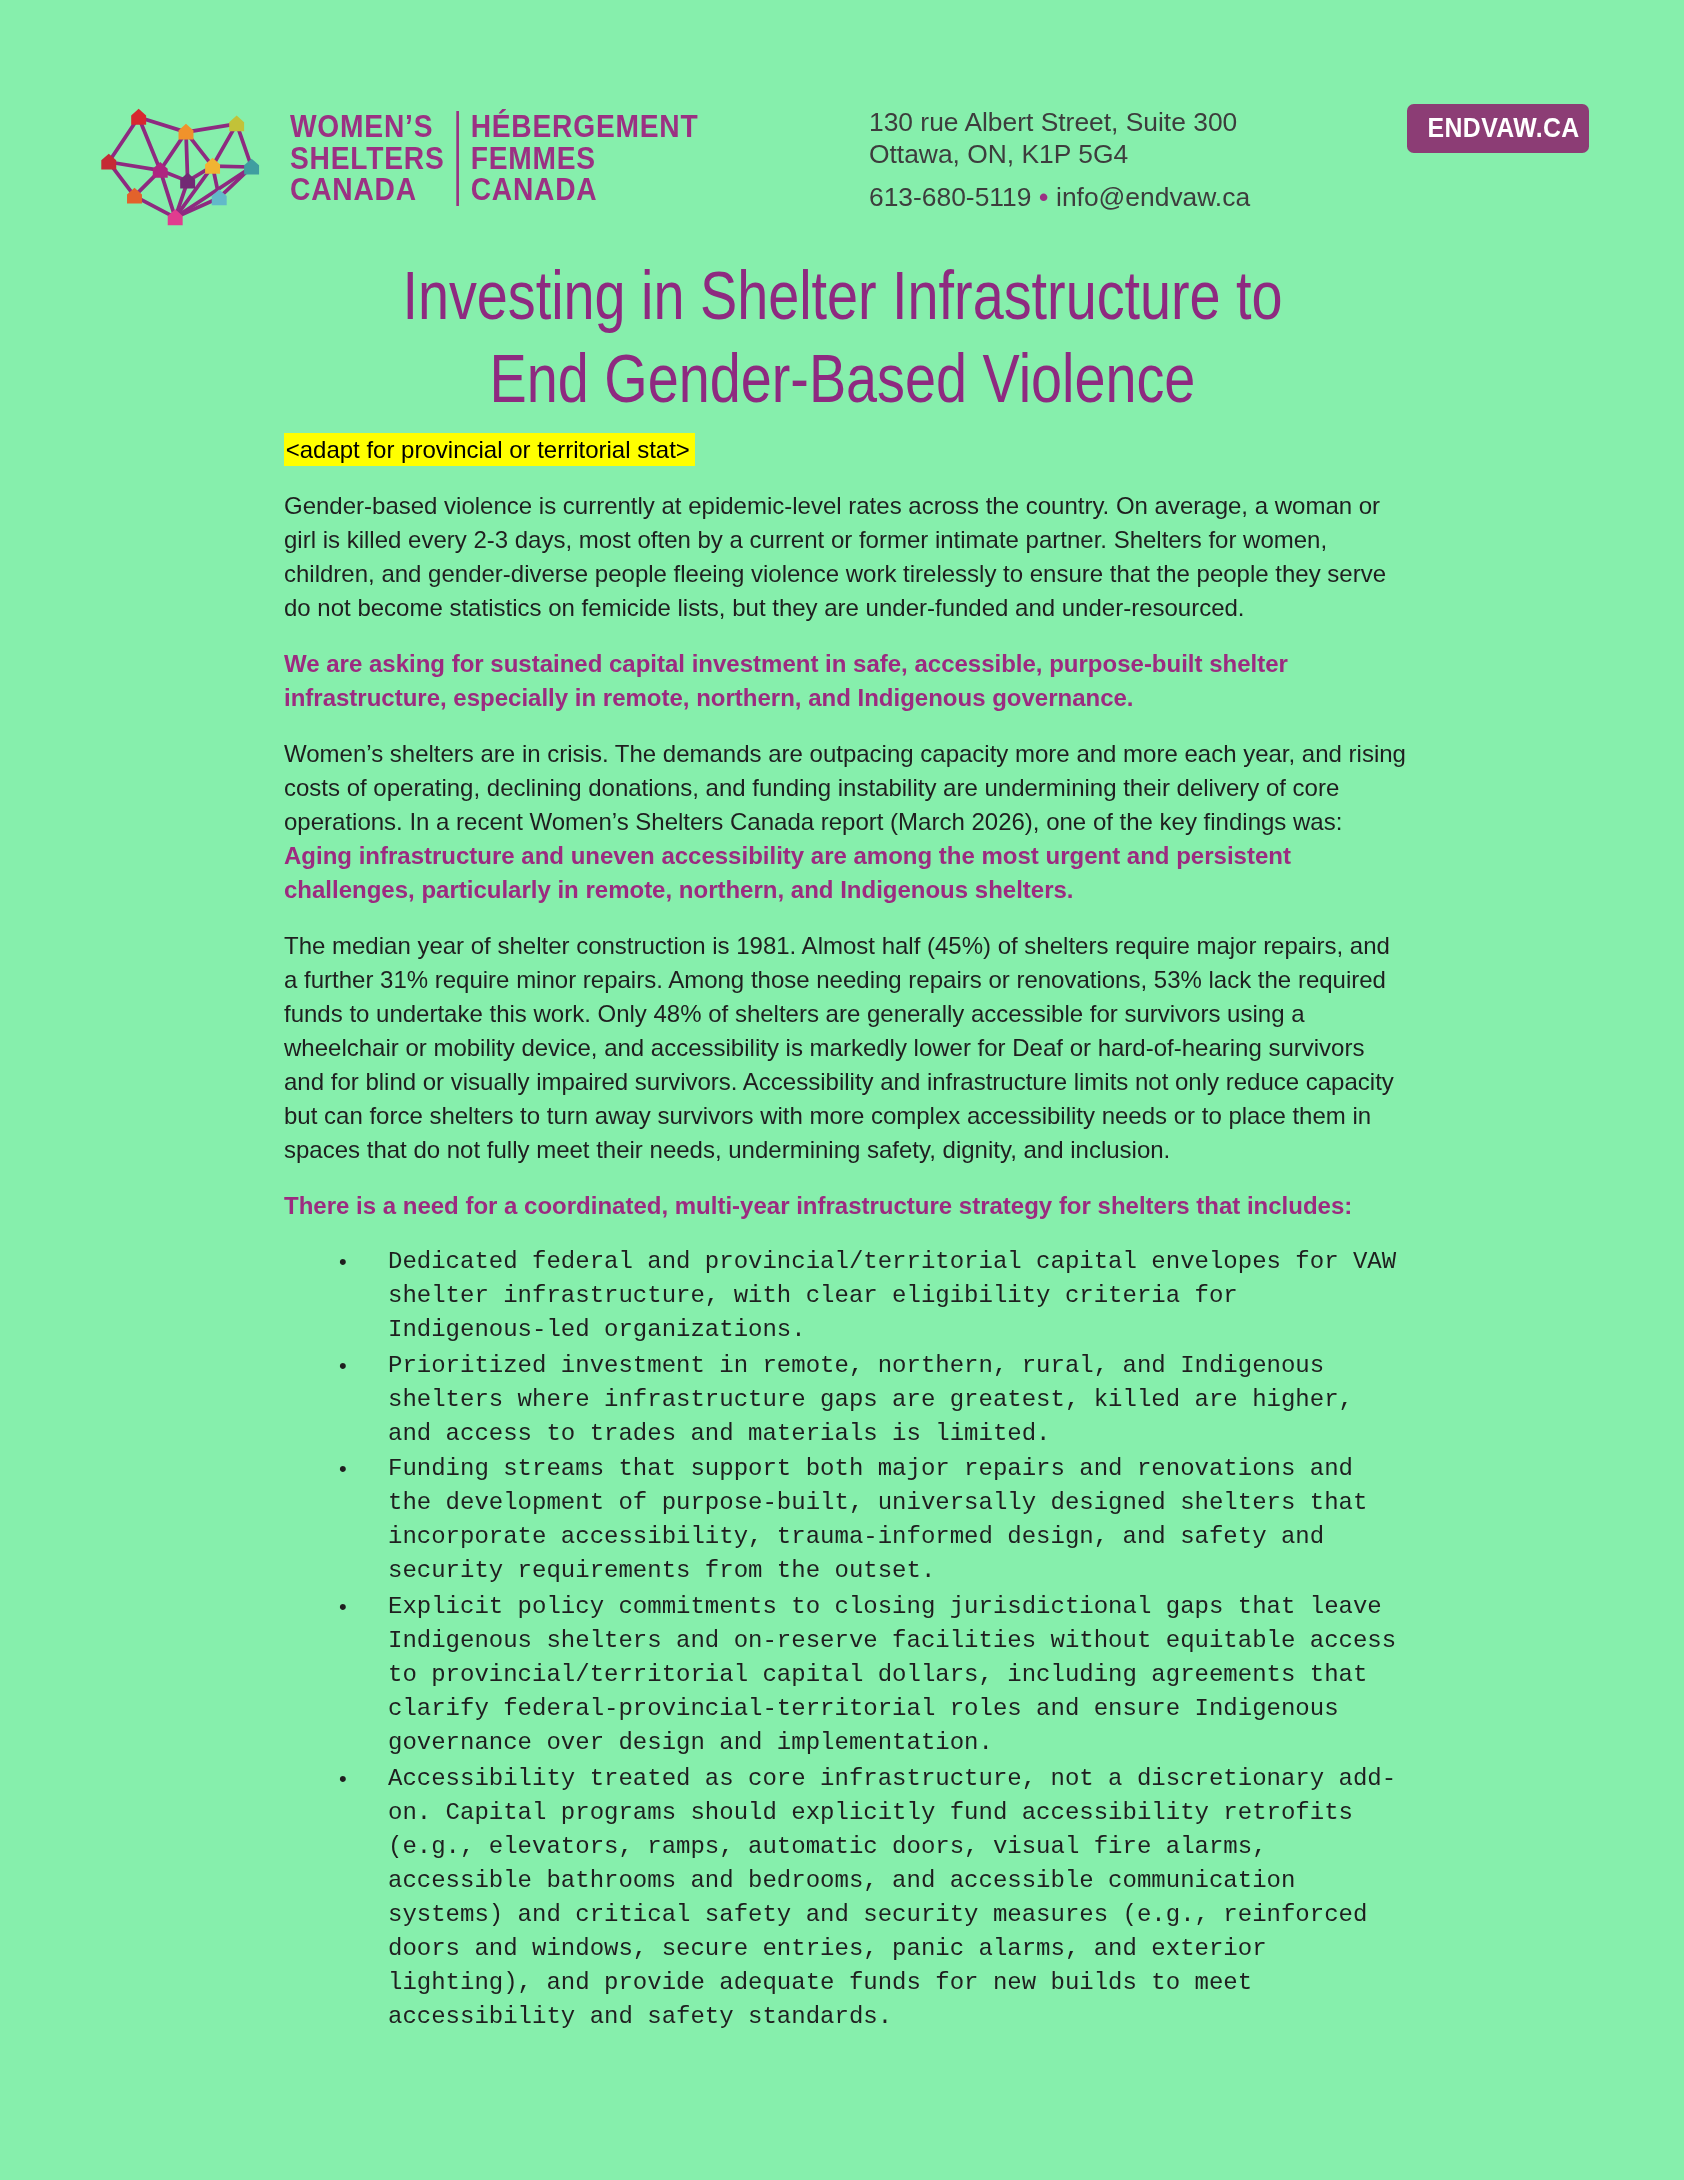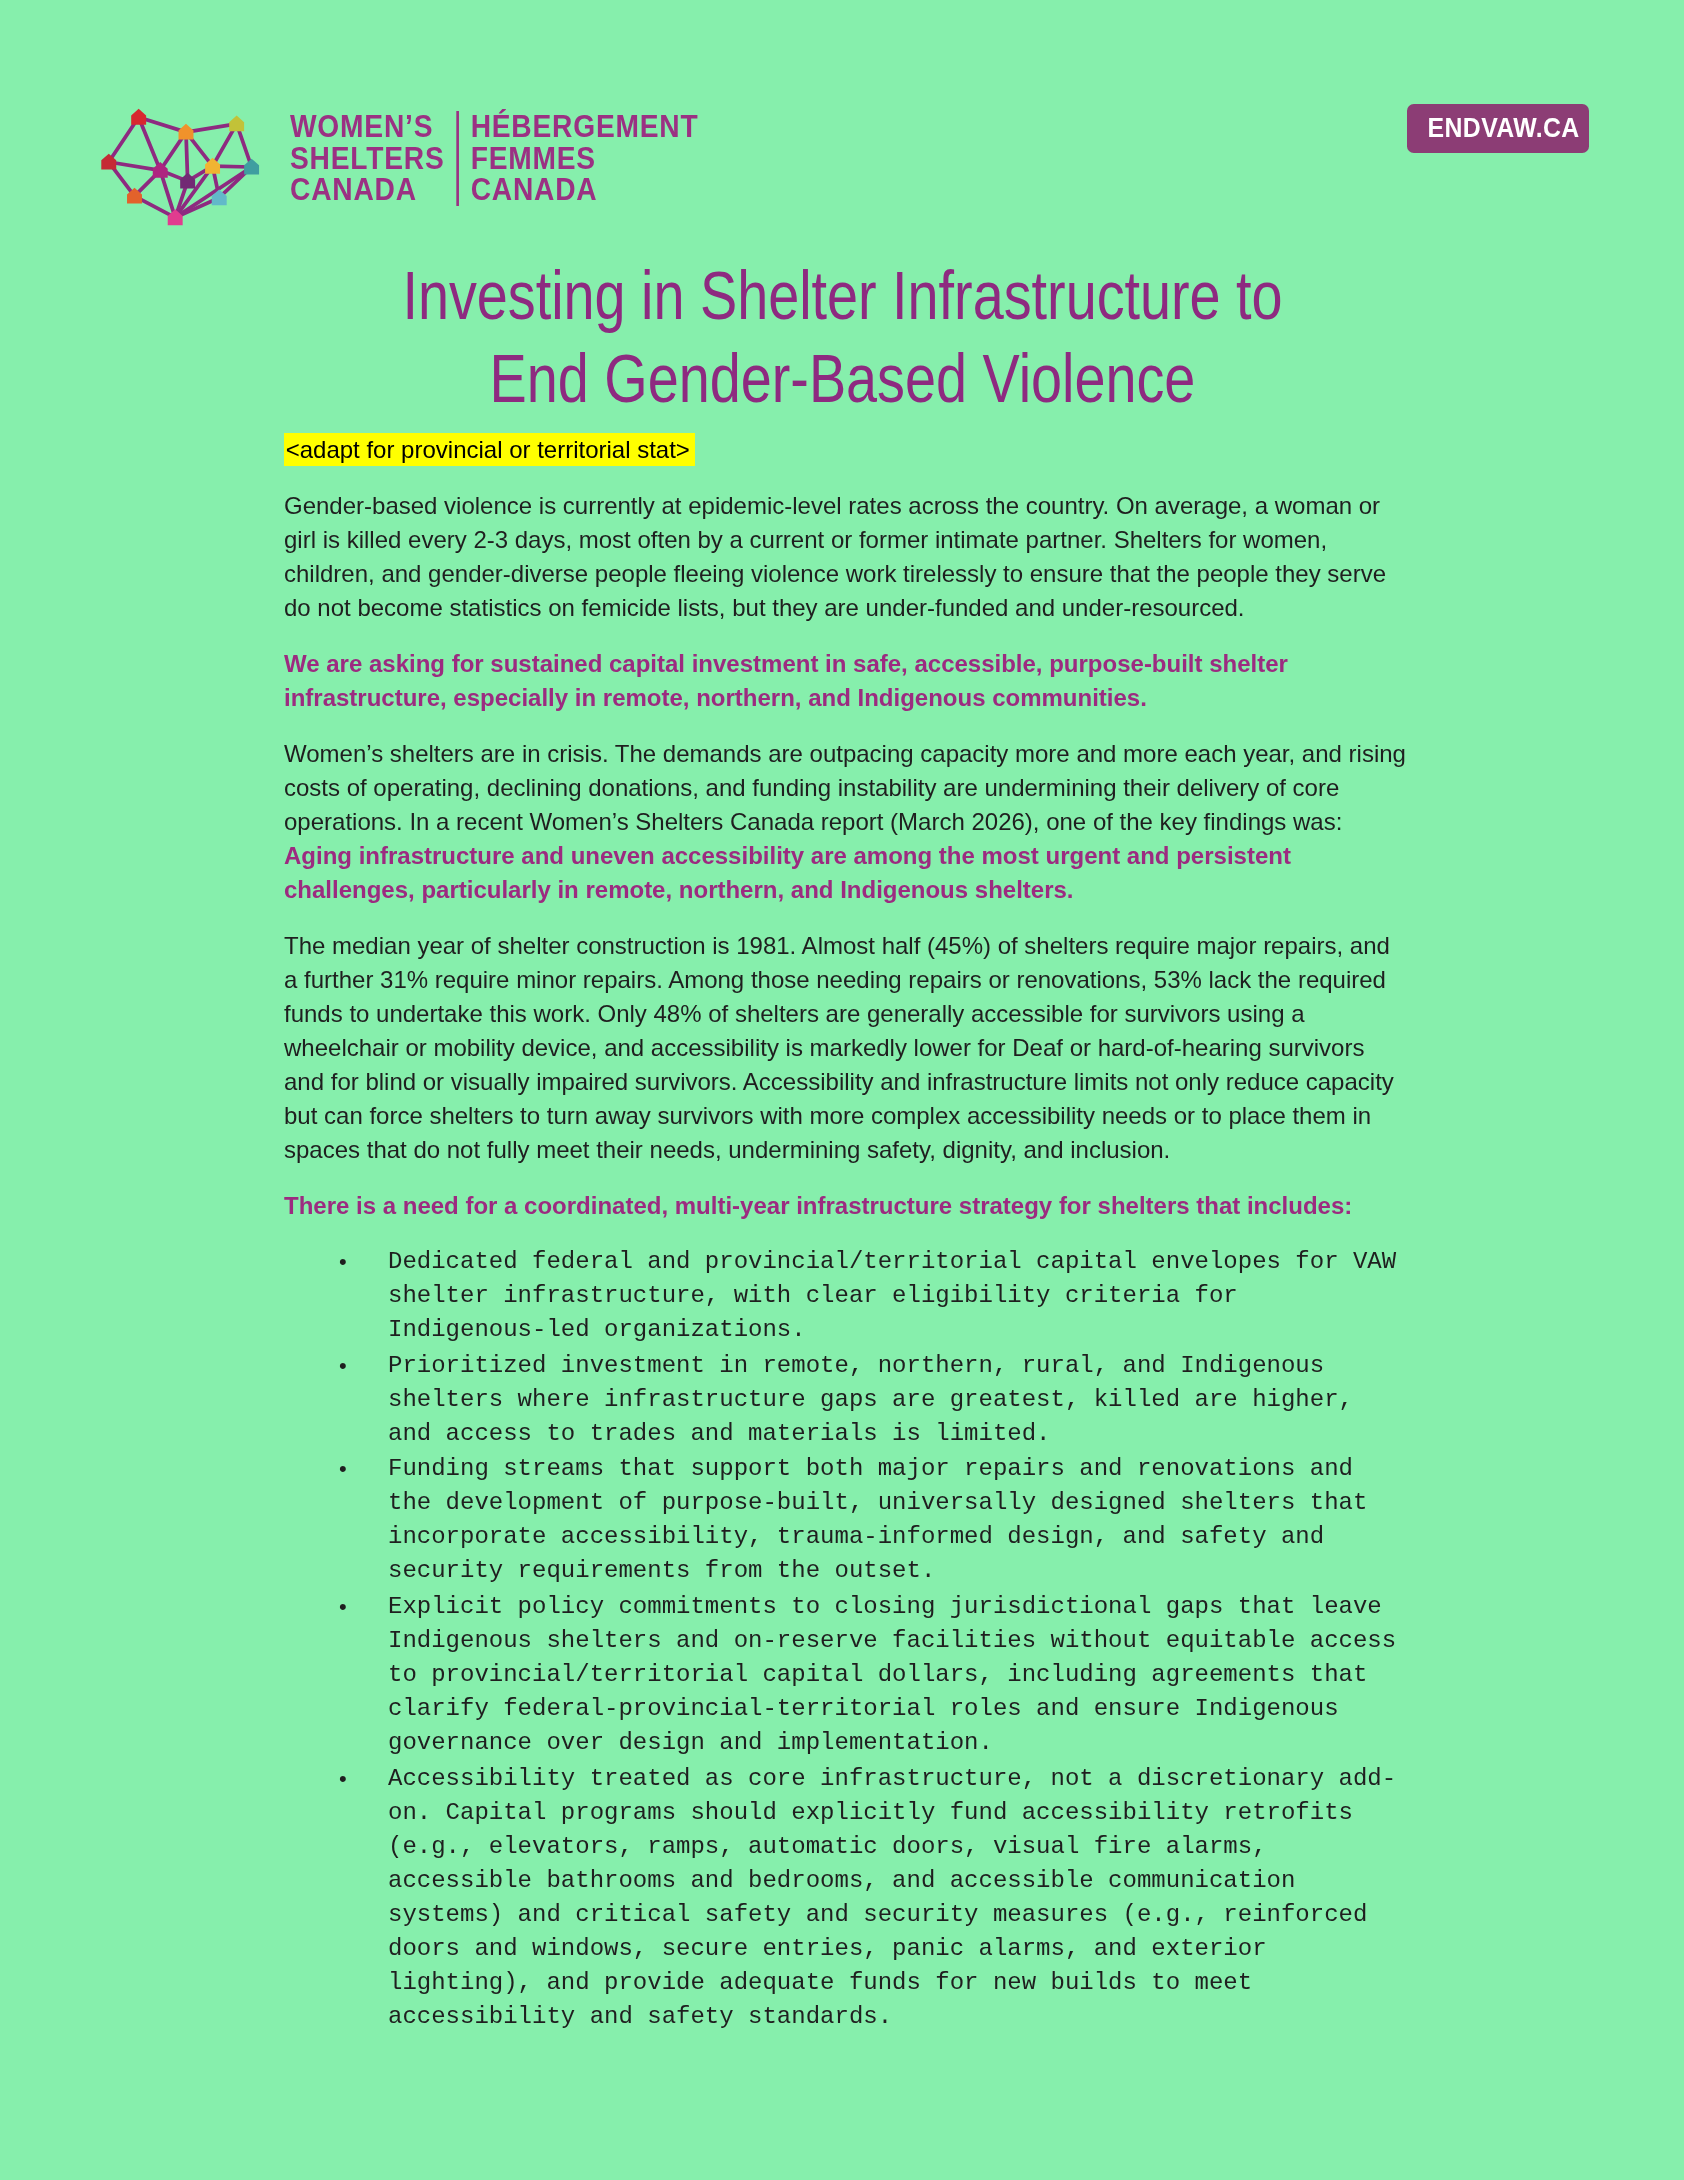--- a/index.html
+++ b/index.html
@@ -146,37 +146,44 @@
       <span>CANADA</span>
     </div>
     <div class="brand-divider"></div>
     <div class="brand-col fr">
       <span>HÉBERGEMENT</span>
       <span>FEMMES</span>
       <span>CANADA</span>
     </div>
   </div>
 
+  <div class="address">
+    <div>130 rue Albert Street, Suite 300</div>
+    <div>Ottawa, ON, K1P 5G4</div>
+    <div class="contact">
+      <span>613-680-5119</span><span class="dot">•</span><span>info@endvaw.ca</span>
+    </div>
+  </div>
 
   <div class="badge">
     <span>ENDVAW.CA</span>
   </div>
 
   <h1 class="title">
     <span class="title-line">Investing in Shelter Infrastructure to</span>
     <span class="title-line">End Gender-Based Violence</span>
   </h1>
 
   <div class="content">
 
     <p class="highlight-wrap"><mark class="highlight">&lt;adapt for provincial or territorial stat&gt;</mark></p>
 
     <p>Gender-based violence is currently at epidemic-level rates across the country. On average, a woman or girl is killed every 2-3 days, most often by a current or former intimate partner. Shelters for women, children, and gender-diverse people fleeing violence work tirelessly to ensure that the people they serve do not become statistics on femicide lists, but they are under-funded and under-resourced.</p>
 
-    <p class="accent">We are asking for sustained capital investment in safe, accessible, purpose-built shelter infrastructure, especially in remote, northern, and Indigenous communities.</p>
+    <p class="accent">We are asking for sustained capital investment in safe, accessible, purpose-built shelter infrastructure, especially in remote, northern, and Indigenous governance.</p>
 
     <p><span>Women’s shelters are in crisis. The demands are outpacing capacity more and more each year, and rising costs of operating, declining donations, and funding instability are undermining their delivery of core operations. In a recent Women’s Shelters Canada report (March 2026), one of the key findings was: </span><strong class="accent">Aging infrastructure and uneven accessibility are among the most urgent and persistent challenges, particularly in remote, northern, and Indigenous shelters.</strong></p>
 
     <p>The median year of shelter construction is 1981. Almost half (45%) of shelters require major repairs, and a further 31% require minor repairs. Among those needing repairs or renovations, 53% lack the required funds to undertake this work. Only 48% of shelters are generally accessible for survivors using a wheelchair or mobility device, and accessibility is markedly lower for Deaf or hard-of-hearing survivors and for blind or visually impaired survivors. Accessibility and infrastructure limits not only reduce capacity but can force shelters to turn away survivors with more complex accessibility needs or to place them in spaces that do not fully meet their needs, undermining safety, dignity, and inclusion.</p>
 
     <p class="accent">There is a need for a coordinated, multi-year infrastructure strategy for shelters that includes:</p>
 
     <ul class="bullets">
       <li>
         <span class="bullet">•</span>

